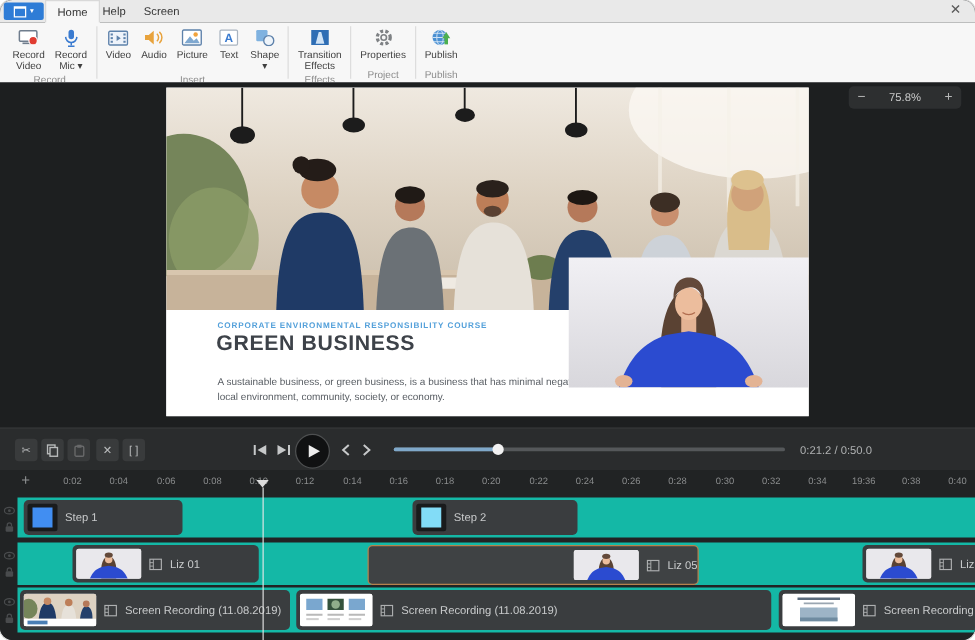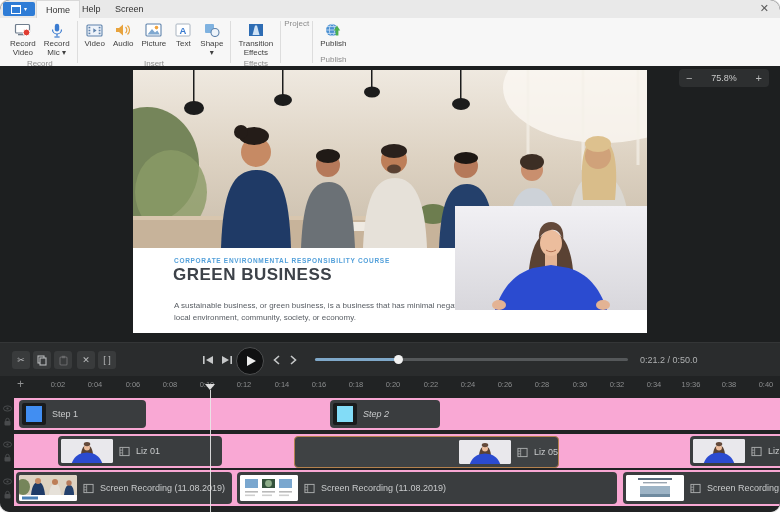--- a/index.html
+++ b/index.html
@@ -46,21 +46,21 @@
   .playbtn{position:absolute;top:4px;left:236px;width:26px;height:26px;border-radius:50%;background:#101112;
            border:1px solid #4d4f50;display:flex;align-items:center;justify-content:center;cursor:pointer;}
   .sl-track{position:absolute;left:315px;top:358px;width:313px;height:3px;background:#55585a;border-radius:2px;}
   .sl-fill{position:absolute;left:0;top:0;width:84px;height:3px;background:#7fa8c9;border-radius:2px;}
   .sl-thumb{position:absolute;left:79px;top:-3px;width:9px;height:9px;border-radius:50%;background:#f2f2f2;cursor:pointer;}
   .timetext{position:absolute;left:640px;top:355px;font-size:9px;color:#aeb0b1;}
   
   .timeline{position:absolute;top:376px;left:0;width:780px;height:136px;background:#212324;}
   .addtrack{position:absolute;left:17px;top:1px;font-size:12px;color:#8f9192;cursor:pointer;}
   .tick{position:absolute;top:4px;transform:translateX(-50%);font-size:7.5px;color:#8b8d8e;padding-left:12px;}
-  .lane{position:absolute;left:14px;right:0;background:#f9a8d4;}
+  .lane{position:absolute;left:14px;right:0;background:#14b8a6;}
   .lane1{top:22px;height:32px;}
   .lane2{top:58px;height:34px;}
   .lane3{top:94px;height:36px;}
   .railico{position:absolute;left:3px;width:9px;height:9px;opacity:.55;}
   .clip{position:absolute;top:2px;background:#3a3d3f;border-radius:4px;display:flex;align-items:center;
         gap:6px;color:#c9cbcc;font-size:9px;overflow:hidden;cursor:pointer;white-space:nowrap;}
   .clip.selected{background:#3f4244;border:1px solid #b5824e;}
   .stepthumb{width:24px;height:22px;margin-left:3px;background:#191b1c;border-radius:2px;flex:0 0 auto;
              display:flex;align-items:center;justify-content:center;}
   .stepswatch{width:16px;height:16px;}
@@ -188,20 +188,31 @@
           </span>
           <span class="rlab"><span>Transition</span><br><span>Effects</span></span>
         </div>
       </div>
       <div class="rgrouplabel">Effects</div>
     </div>
 
     <div class="rsep"></div>
 
     <div class="rgroup">
+      <div class="rbuttons">
+        <div class="rbtn">
+          <span class="ric">
+            <svg width="16" height="16" viewBox="0 0 16 16">
+                <circle cx="8" cy="8" r="5.2" fill="none" stroke="#7e8184" stroke-width="2.6" stroke-dasharray="2.4 1.8"></circle>
+                <circle cx="8" cy="8" r="2.2" fill="none" stroke="#7e8184" stroke-width="1.3"></circle>
+              </svg>
+          </span>
+          <span class="rlab">Properties</span>
+        </div>
+      </div>
       <div class="rgrouplabel">Project</div>
     </div>
 
     <div class="rsep"></div>
 
     <div class="rgroup">
       <div class="rbuttons">
         <div class="rbtn">
           <span class="ric">
             <svg width="16" height="16" viewBox="0 0 16 16">
@@ -413,30 +424,30 @@
         <path d="M2.8,4 V3 a1.7,1.7 0 0 1 3.4,0 V4" fill="none" stroke="#6a6d6f" stroke-width="1"></path>
       </svg>
 
     <div class="lane lane1">
       <div class="clip" style="left:5px;width:127px;height:28px;">
         <span class="stepthumb">
             <span class="stepswatch" style="background:#418ef2;"></span>
           </span>
         <span>Step 1</span>
       </div>
-      <div class="clip" style="left:316px;width:110px;height:28px;font-style:italic;">
+      <div class="clip" style="left:316px;width:132px;height:28px;">
         <span class="stepthumb">
             <span class="stepswatch" style="background:#82dcf7;"></span>
           </span>
         <span>Step 2</span>
       </div>
     </div>
 
     <div class="lane lane2">
-      <div class="clip" style="left:44px;width:164px;height:30px;">
+      <div class="clip" style="left:44px;width:149px;height:30px;">
         <span class="vidthumb" style="width:52px;height:24px;">
           <svg width="52" height="24" viewBox="0 0 192 104" preserveAspectRatio="none">
               <rect width="192" height="104" fill="#e9e8ec"></rect>
               <path d="M74,104 C70,52 80,26 96,26 C112,26 122,52 118,104 Z" fill="#5a4233"></path>
               <path d="M40,104 C48,80 60,68 78,62 L96,59 L114,62 C132,68 144,80 152,104 Z" fill="#2b4bd0"></path>
               <ellipse cx="96" cy="37" rx="11" ry="13" fill="#ecbd9d"></ellipse>
               <ellipse cx="96" cy="22" rx="12" ry="9" fill="#63493a"></ellipse>
             </svg>
         </span>
         <svg class="filmic" width="11" height="11" viewBox="0 0 12 12">

